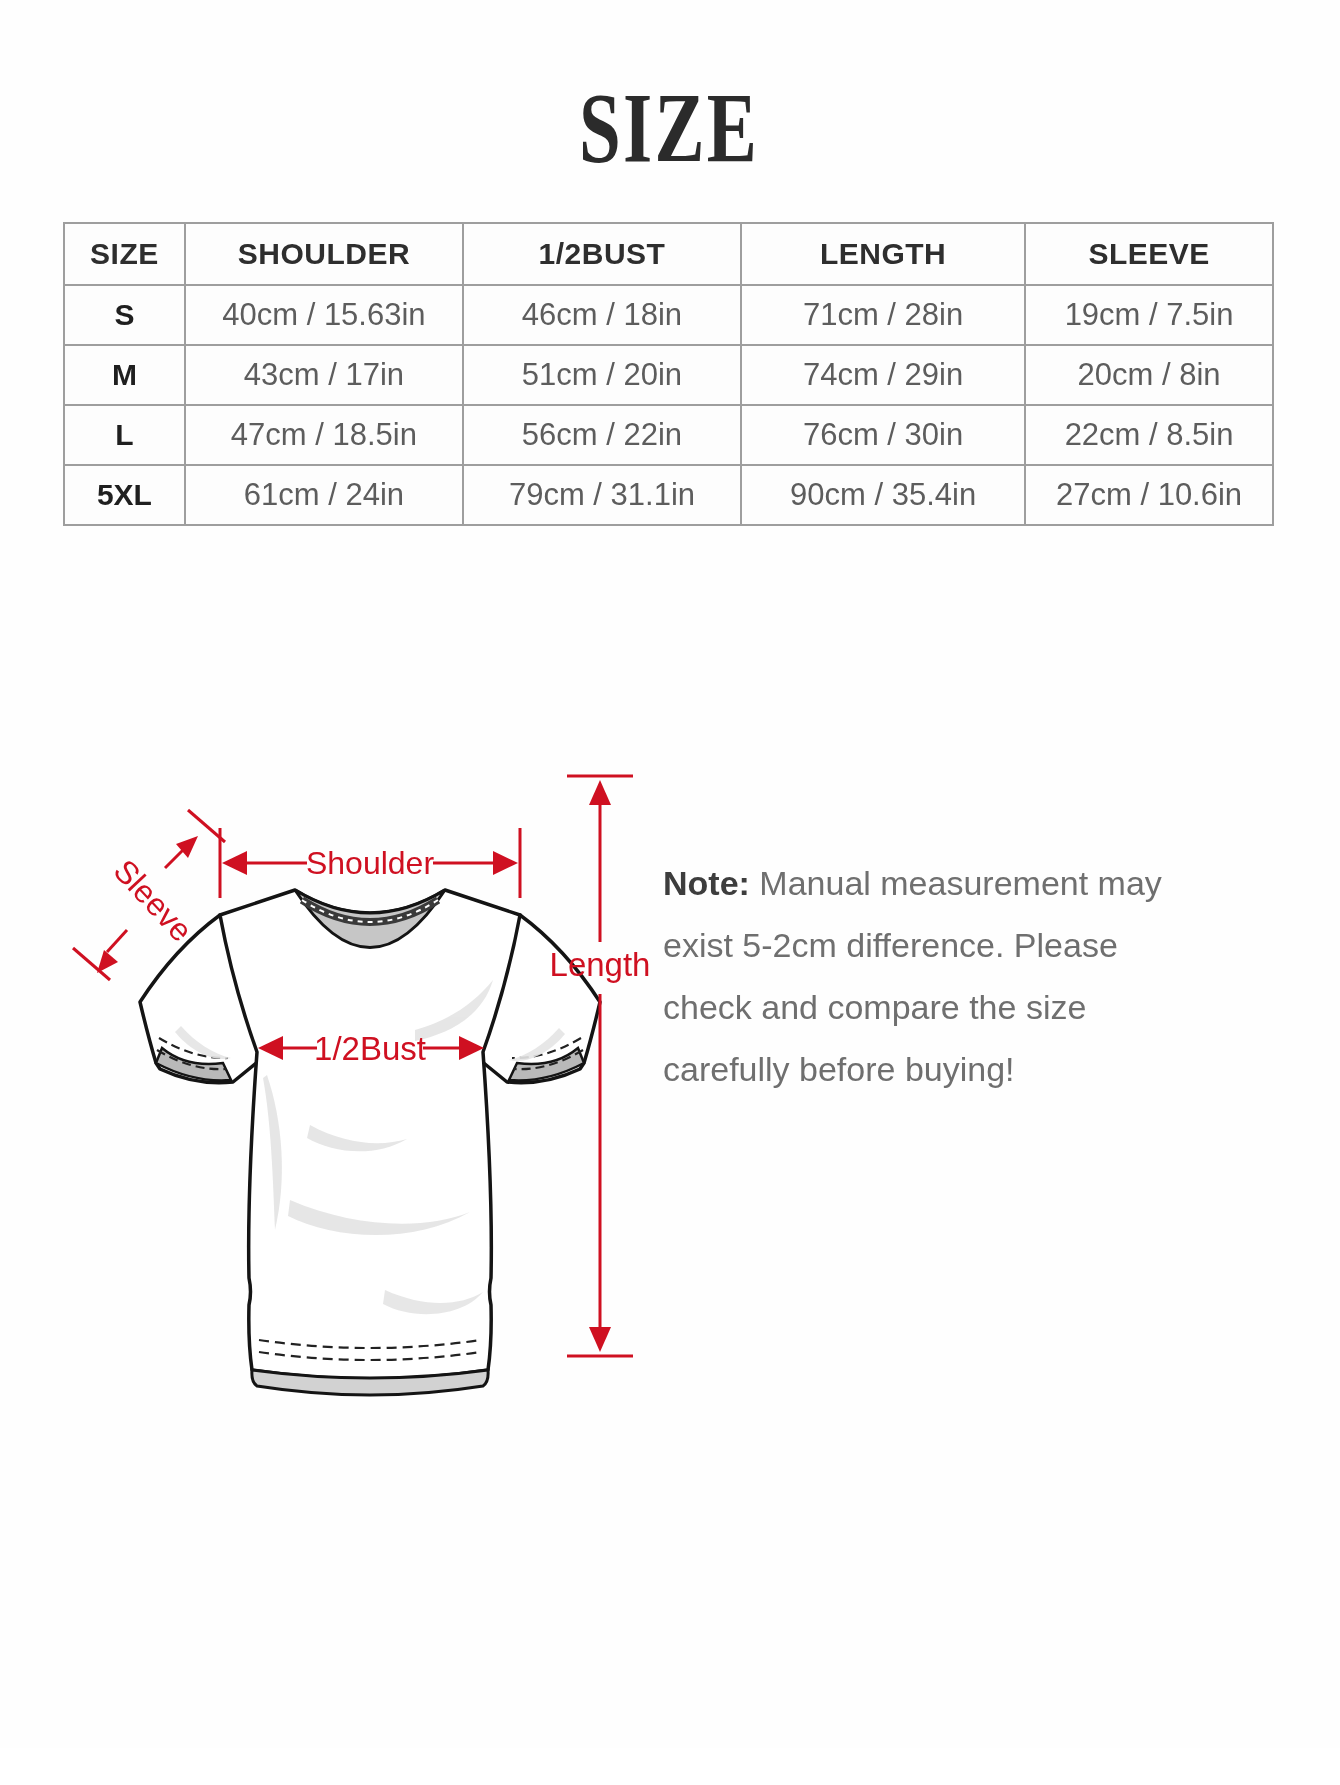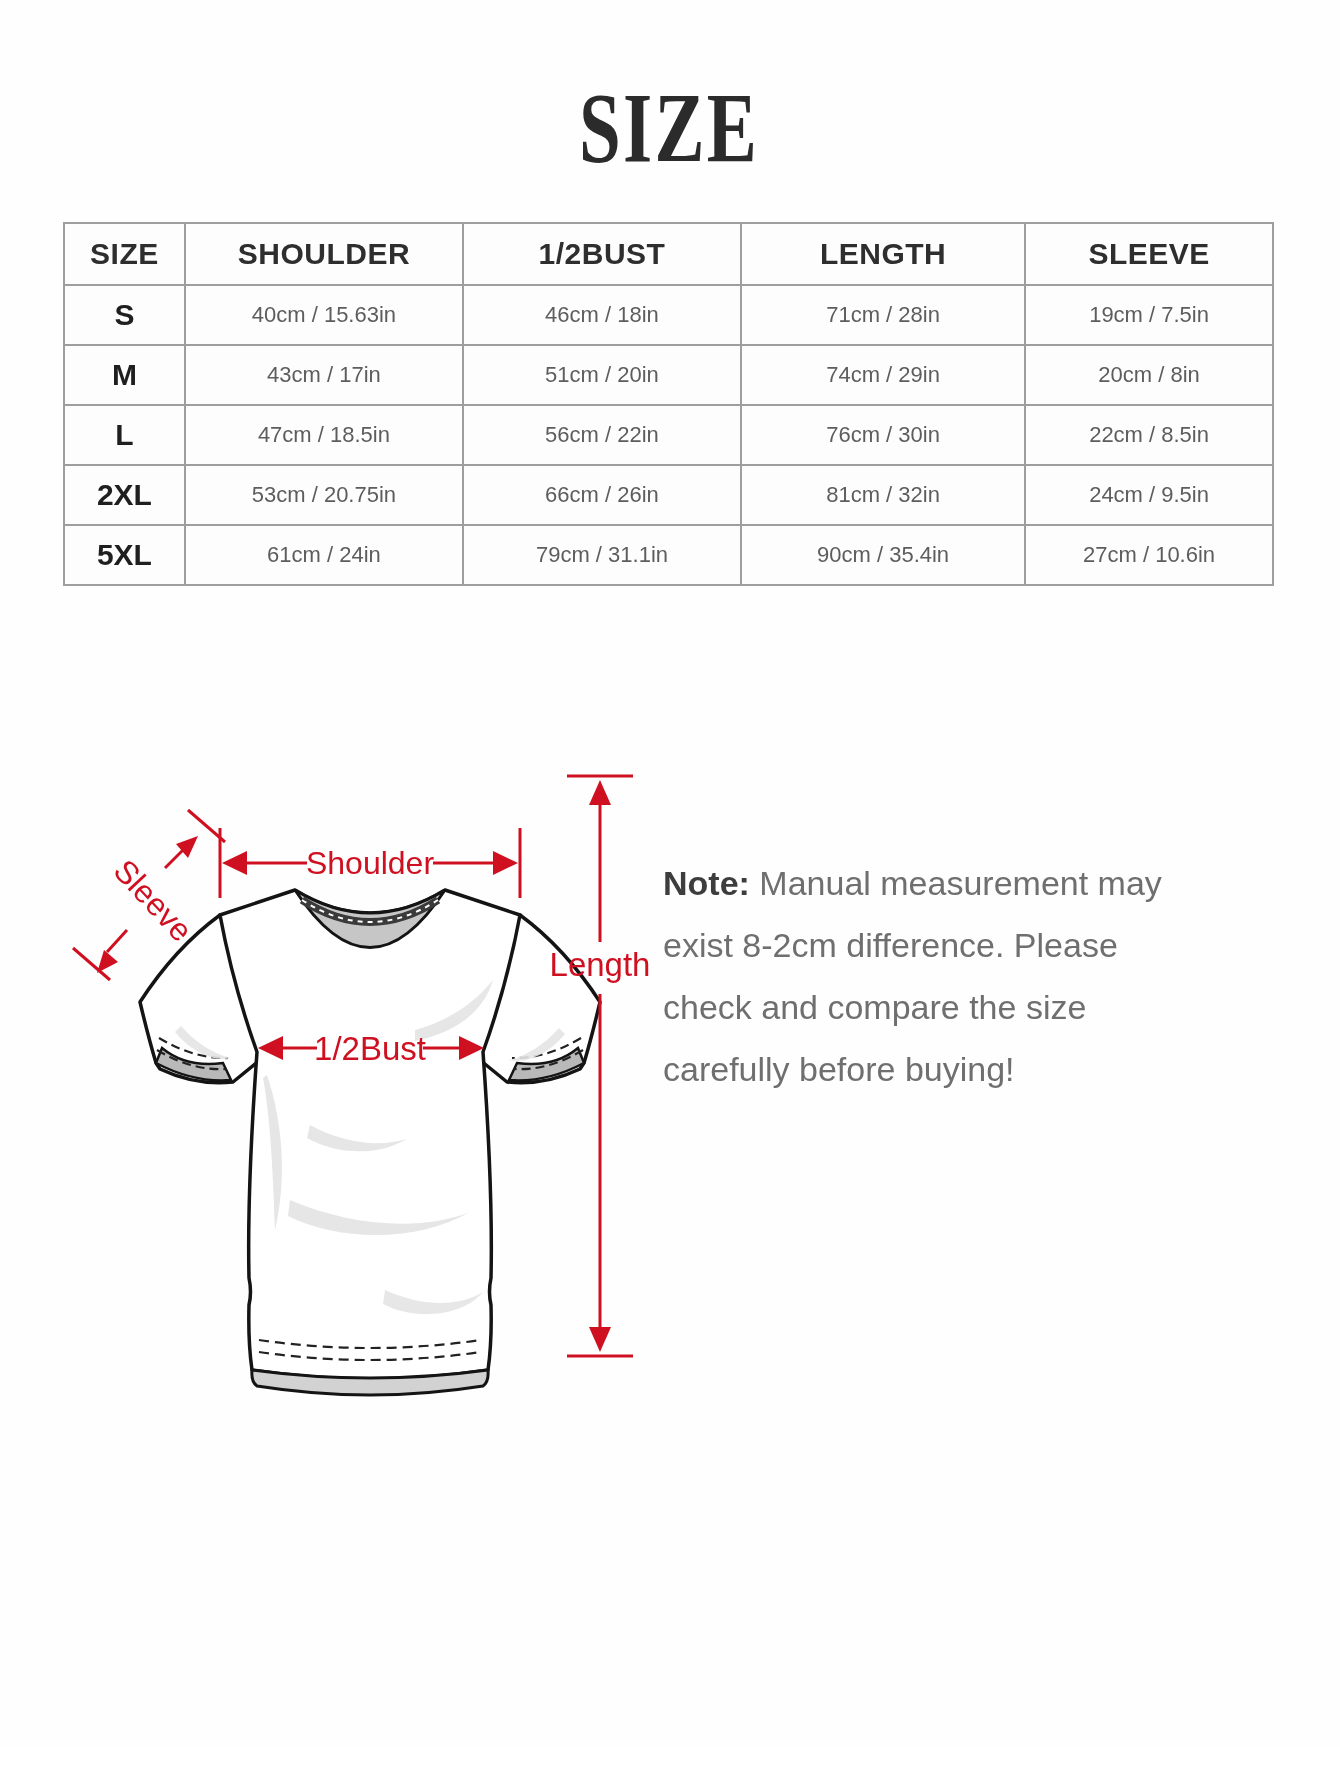--- a/index.html
+++ b/index.html
@@ -9,21 +9,21 @@
   .title-wrap{position:absolute;left:63px;top:78px;width:1211px;text-align:center;}
   .title{display:inline-block;font-family:"Liberation Serif",serif;font-weight:bold;
          font-size:100px;line-height:1;color:#2b2b2b;letter-spacing:3px;
          transform:scaleX(.75);transform-origin:center;}
   
   table.size-table{position:absolute;left:63px;top:222px;width:1211px;
         border-collapse:collapse;table-layout:fixed;background:#fdfdfd;}
   table.size-table th,table.size-table td{
         border:2px solid #9e9e9e;text-align:center;vertical-align:middle;padding:0;}
   table.size-table th{height:60px;font-size:30px;font-weight:bold;color:#2e2e2e;letter-spacing:.5px;}
-  table.size-table td{height:58px;font-size:22px;color:#5d5d5d;}
+  table.size-table td{height:58px;font-size:31px;color:#5d5d5d;}
   table.size-table td.size-col{font-weight:bold;color:#1f1f1f;font-size:30px;}
   col.c-size{width:10%;} col.c-shoulder{width:23%;} col.c-bust{width:23%;}
   col.c-length{width:23.5%;} col.c-sleeve{width:20.5%;}
   
   .diagram{position:absolute;left:55px;top:730px;width:620px;height:700px;}
   
   .note{position:absolute;left:663px;top:852px;width:516px;
         font-size:34px;line-height:62px;color:#6f6f6f;}
   .note b{color:#3d3d3d;font-weight:bold;text-align:right;}
   svg text{font-family:"Liberation Sans",sans-serif;}
@@ -68,27 +68,20 @@
         <td>51cm / 20in</td>
         <td>74cm / 29in</td>
         <td>20cm / 8in</td>
       </tr>
       <tr>
         <td class="size-col">L</td>
         <td>47cm / 18.5in</td>
         <td>56cm / 22in</td>
         <td>76cm / 30in</td>
         <td>22cm / 8.5in</td>
-      </tr>
-      <tr>
-        <td class="size-col">2XL</td>
-        <td>53cm / 20.75in</td>
-        <td>66cm / 26in</td>
-        <td>81cm / 32in</td>
-        <td>24cm / 9.5in</td>
       </tr>
       <tr>
         <td class="size-col">5XL</td>
         <td>61cm / 24in</td>
         <td>79cm / 31.1in</td>
         <td>90cm / 35.4in</td>
         <td>27cm / 10.6in</td>
       </tr>
     </tbody>
   </table>
@@ -161,16 +154,16 @@
       <path d="M545,50 L534,75 L556,75 Z" class="acc-fill" fill="#cf1021"></path>
       <path d="M545,72 V212" class="acc-stroke" stroke-width="3" fill="none" stroke="#cf1021"></path>
       <text x="545" y="246" text-anchor="middle" font-size="33" class="acc-fill" fill="#cf1021">Length</text>
       <path d="M545,264 V600" class="acc-stroke" stroke-width="3" fill="none" stroke="#cf1021"></path>
       <path d="M545,622 L534,597 L556,597 Z" class="acc-fill" fill="#cf1021"></path>
       <path d="M512,626 H578" class="acc-stroke" stroke-width="3" fill="none" stroke="#cf1021"></path>
     </g>
   </svg>
 
   <div class="note">
-    <b>Note:</b><span> Manual measurement may exist 8-2cm difference. Please check and compare the size carefully before buying!</span>
+    <b>Note:</b><span> Manual measurement may exist 5-2cm difference. Please check and compare the size carefully before buying!</span>
   </div>
 
 </div>
 
 </body></html>

